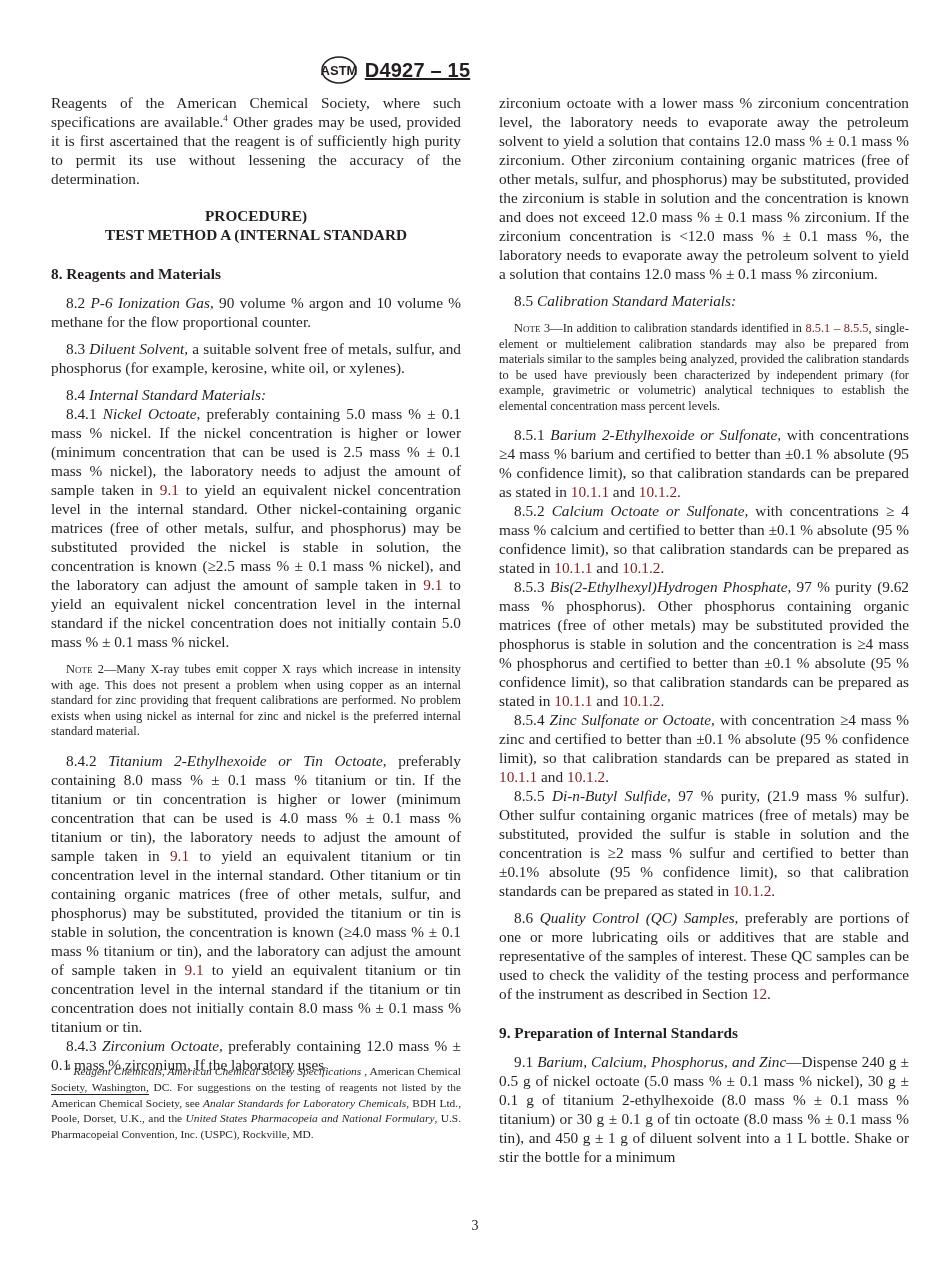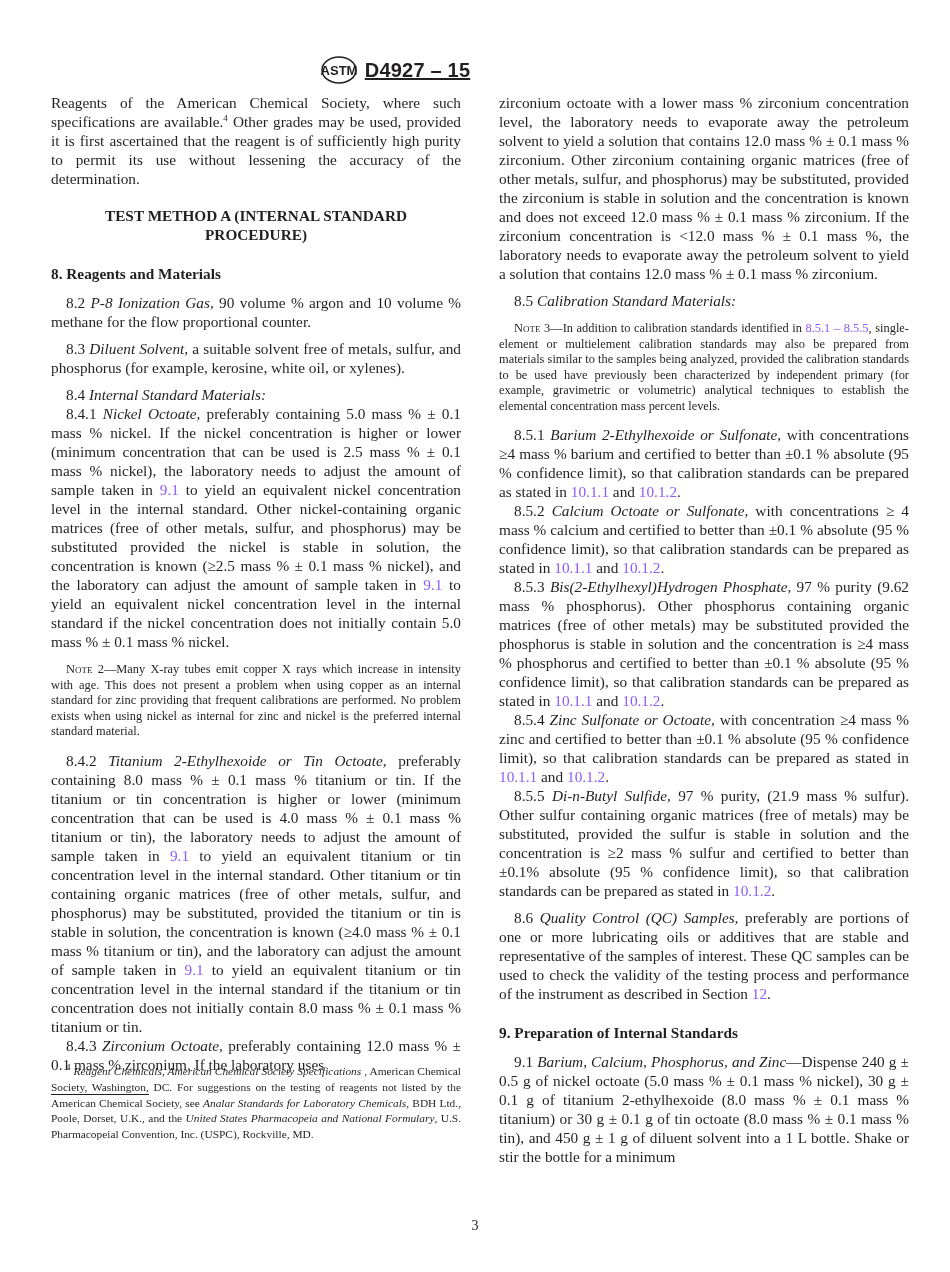--- a/index.html
+++ b/index.html
@@ -11,21 +11,21 @@
   .doc-id { font-family: "Liberation Sans", "DejaVu Sans", sans-serif; font-weight: bold;
             font-size: 20px; letter-spacing: 0.2px; text-decoration: underline; }
   .col { position: absolute; top: 93px; width: 410px; font-size: 15.3px; line-height: 19px;
          text-align: justify; }
   .col-left { left: 51px; }
   .col-right { left: 499px; font-family: Liberation Serif, serif; }
   p { margin: 0; }
   .ind { text-indent: 15px; }
   .gap { margin-top: 8px; }
   i { font-style: italic; }
-  .link { color: #8b5cf6; }
+  .link { color: #7f1d1d; }
   .center-head { text-align: center; font-weight: bold; font-size: 15.3px; margin-top: 18px; line-height: 19px; }
   .sec-head { font-weight: bold; font-size: 15.3px; margin-top: 20px; margin-bottom: 10px; text-align: left; }
   .note { font-size: 12.4px; line-height: 15.5px; margin-top: 11px; margin-bottom: 11px; }
   .note .ind-note { text-indent: 15px; }
   .sc { font-variant: small-caps; }
   sup { font-size: 9px; line-height: 0; }
   .fn-rule { position: absolute; left: 51px; top: 1094px; width: 98px; height: 1px; background: #231f20; }
   .footnote { position: absolute; left: 51px; top: 1064px; width: 410px; font-size: 11.4px;
               line-height: 15.8px; text-align: justify; }
   .footnote p { text-indent: 15px; }
@@ -39,28 +39,28 @@
     <ellipse cx="20" cy="15" rx="17" ry="13" fill="none" stroke="#231f20" stroke-width="1.6"></ellipse>
     <text x="20" y="20" text-anchor="middle" font-family="Liberation Sans, sans-serif" font-weight="bold" font-size="13" fill="#231f20">ASTM</text>
   </svg>
   <span class="doc-id">D4927 – 15</span>
 </div>
 
 <div class="col col-left">
   <p><span>Reagents of the American Chemical Society, where such specifications are available.</span><sup>4</sup><span> Other grades may be used, provided it is first ascertained that the reagent is of sufficiently high purity to permit its use without lessening the accuracy of the determination.</span></p>
 
   <div class="center-head">
+    <div>PROCEDURE)</div>
     <div>TEST METHOD A (INTERNAL STANDARD</div>
-    <div>PROCEDURE)</div>
   </div>
 
   <div class="sec-head">8.  Reagents and Materials</div>
 
 
-  <p class="ind gap"><span>8.2 </span><i>P-8 Ionization Gas,</i><span> 90 volume % argon and 10 volume % methane for the flow proportional counter.</span></p>
+  <p class="ind gap"><span>8.2 </span><i>P-6 Ionization Gas,</i><span> 90 volume % argon and 10 volume % methane for the flow proportional counter.</span></p>
 
   <p class="ind gap"><span>8.3 </span><i>Diluent Solvent,</i><span> a suitable solvent free of metals, sulfur, and phosphorus (for example, kerosine, white oil, or xylenes).</span></p>
 
   <p class="ind gap"><span>8.4 </span><i>Internal Standard Materials:</i></p>
 
   <p class="ind"><span>8.4.1 </span><i>Nickel Octoate,</i><span> preferably containing 5.0 mass % ± 0.1 mass % nickel. If the nickel concentration is higher or lower (minimum concentration that can be used is 2.5 mass % ± 0.1 mass % nickel), the laboratory needs to adjust the amount of sample taken in </span><span class="link">9.1</span><span> to yield an equivalent nickel concentration level in the internal standard. Other nickel-containing organic matrices (free of other metals, sulfur, and phosphorus) may be substituted provided the nickel is stable in solution, the concentration is known (≥2.5 mass % ± 0.1 mass % nickel), and the laboratory can adjust the amount of sample taken in </span><span class="link">9.1</span><span> to yield an equivalent nickel concentration level in the internal standard if the nickel concentration does not initially contain 5.0 mass % ± 0.1 mass % nickel.</span></p>
 
   <div class="note">
     <p class="ind-note"><span class="sc">Note 2</span><span>—Many X-ray tubes emit copper X rays which increase in intensity with age. This does not present a problem when using copper as an internal standard for zinc providing that frequent calibrations are performed. No problem exists when using nickel as internal for zinc and nickel is the preferred internal standard material.</span></p>
   </div>

